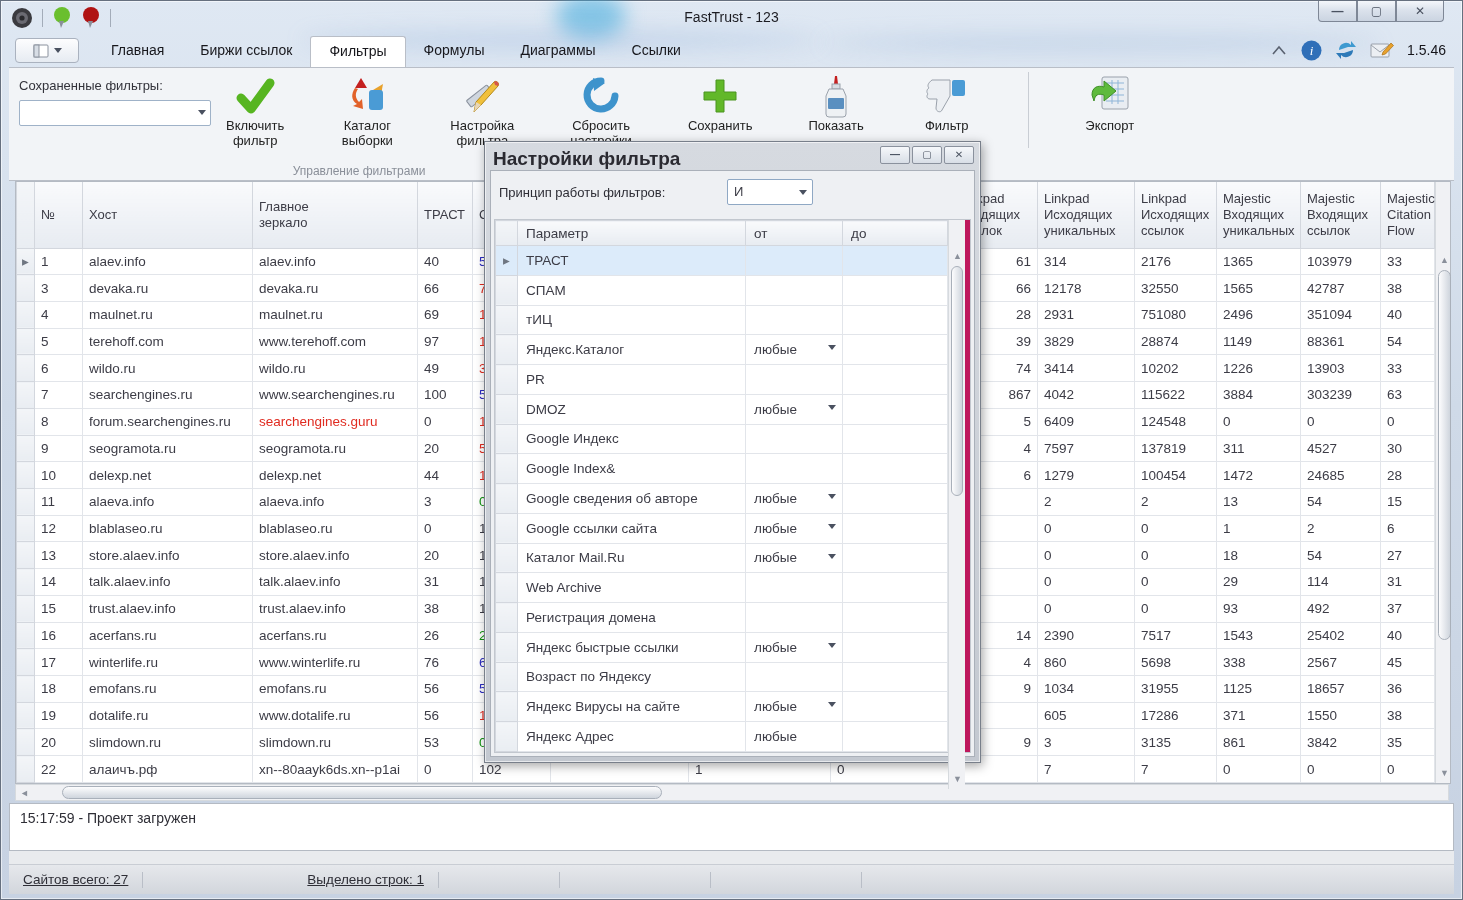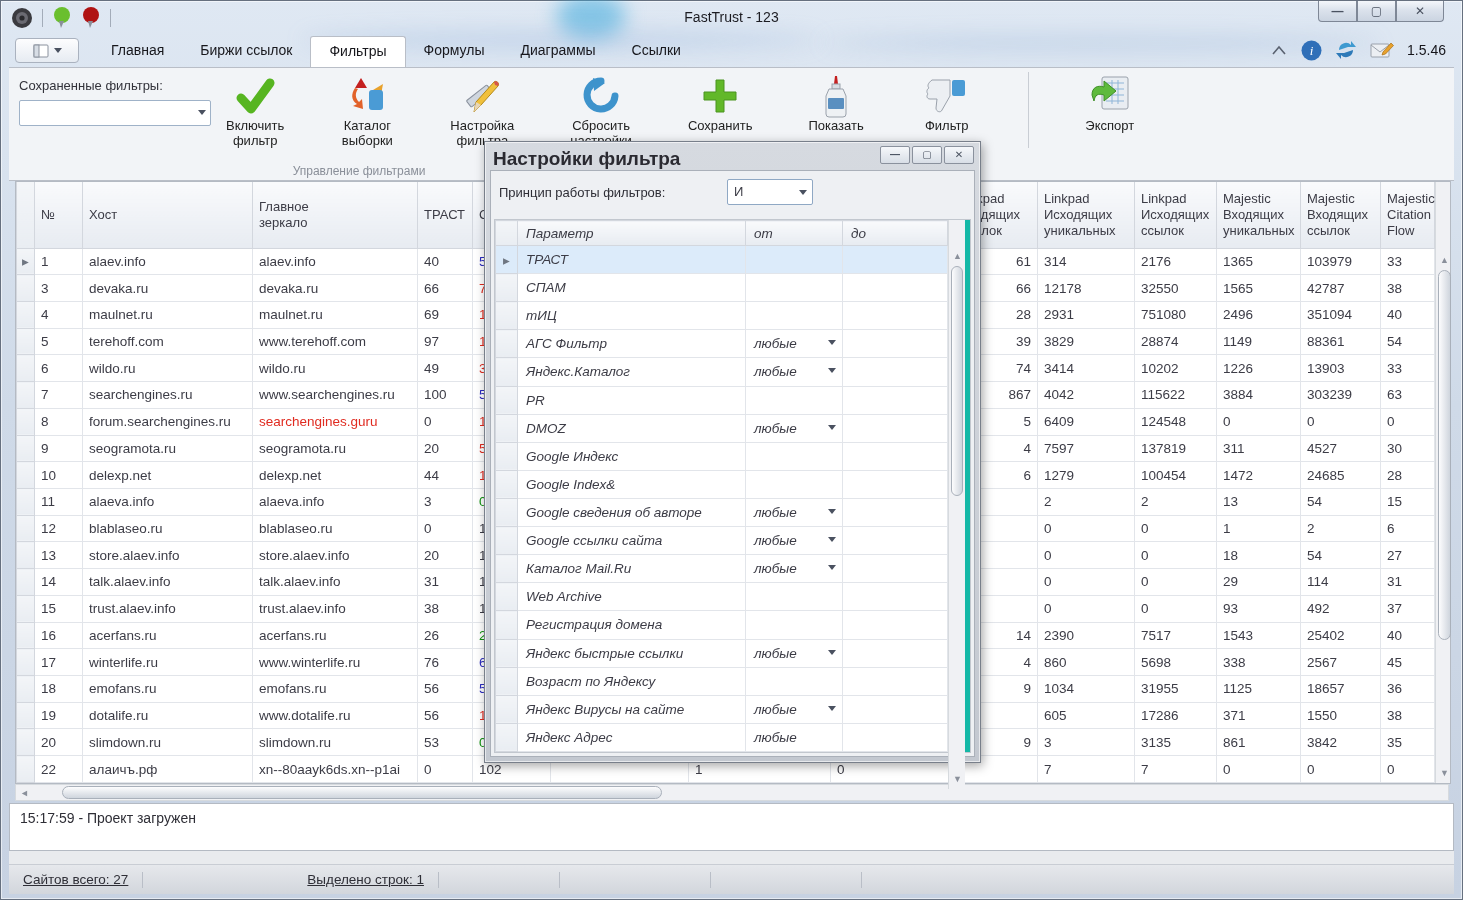--- a/index.html
+++ b/index.html
@@ -80,21 +80,21 @@
     border:1px solid #787f8a; background:linear-gradient(180deg,#d6dae0,#c3c8d0);
     box-shadow:2px 3px 10px rgba(0,0,0,.35), inset 0 0 0 1px rgba(255,255,255,.6); }
   #dlg-title { position:absolute; left:8px; top:6px; font-weight:bold; color:#2a2a31; font-size:19px; }
   #dlg-btns { position:absolute; right:6px; top:4px; display:flex; gap:2px; }
   .dlg-btn { width:30px; height:18px; border:1px solid #8a919d; border-radius:2px;
     background:linear-gradient(180deg,#f6f8fb,#d8dee6); font-size:10px; color:#4a5260; text-align:center; line-height:16px; font-weight:bold; }
   #dlg-body { position:absolute; left:5px; right:5px; top:28px; bottom:5px; background:#eef0f3; border:1px solid #aab0b9; }
   #dlg-principle { position:absolute; left:8px; top:14px; font-size:13px; color:#2e2e36; }
   #dlg-combo { position:absolute; left:236px; top:8px; width:86px; height:26px; background:#fff; border:1px solid #8fa8c4; border-radius:2px; padding:4px 6px; }
   #dlg-combo .dd { position:absolute; right:5px; top:10px; }
-  #dlg-grid { position:absolute; left:3px; right:3px; top:48px; bottom:3px; background:#14b8a6; border:1px solid #c2c7ce; display:flex;font-style:italic; }
+  #dlg-grid { position:absolute; left:3px; right:3px; top:48px; bottom:3px; background:#be185d; border:1px solid #c2c7ce; display:flex; }
   #ptable { border-collapse:collapse; table-layout:fixed; width:452px; }
   #ptable th { background:linear-gradient(180deg,#f9fafc,#e7ebf1); border:1px solid #d3d7de; font-weight:normal; text-align:left; padding:3px 8px; height:25px; font-size:13.5px; }
   #ptable td { border:1px solid #e2e5ea; padding:0 8px; height:26.2px; font-size:13.5px; background:#fff; white-space:nowrap; overflow:hidden; }
   #ptable td.rowind, #ptable th.rowind { background:linear-gradient(180deg,#f3f5f8,#e9edf2); border-color:#d3d7de; padding:0; text-align:center; }
   #ptable tr.sel td { background:#dcebfa; }
   .fromcell { position:relative; } .fromcell .dd { position:absolute; right:6px; top:10px; }
   .arrowglyph { color:#6f7681; font-size:10px; }
   .dd { width:0; height:0; border-left:4px solid transparent; border-right:4px solid transparent; border-top:5px solid #4a5160; display:inline-block; }
 </style>
 </head>
@@ -728,26 +728,20 @@
                   <td></td>
                 </tr>
                 <tr>
                   <td class="rowind arrowglyph"></td>
                   <td>тИЦ</td>
                   <td class="fromcell"></td>
                   <td></td>
                 </tr>
                 <tr>
                   <td class="rowind arrowglyph"></td>
-                  <td>АГС Фильтр</td>
-                  <td class="fromcell">любые<span class="dd"></span></td>
-                  <td></td>
-                </tr>
-                <tr>
-                  <td class="rowind arrowglyph"></td>
                   <td>Яндекс.Каталог</td>
                   <td class="fromcell">любые<span class="dd"></span></td>
                   <td></td>
                 </tr>
                 <tr>
                   <td class="rowind arrowglyph"></td>
                   <td>PR</td>
                   <td class="fromcell"></td>
                   <td></td>
                 </tr>

